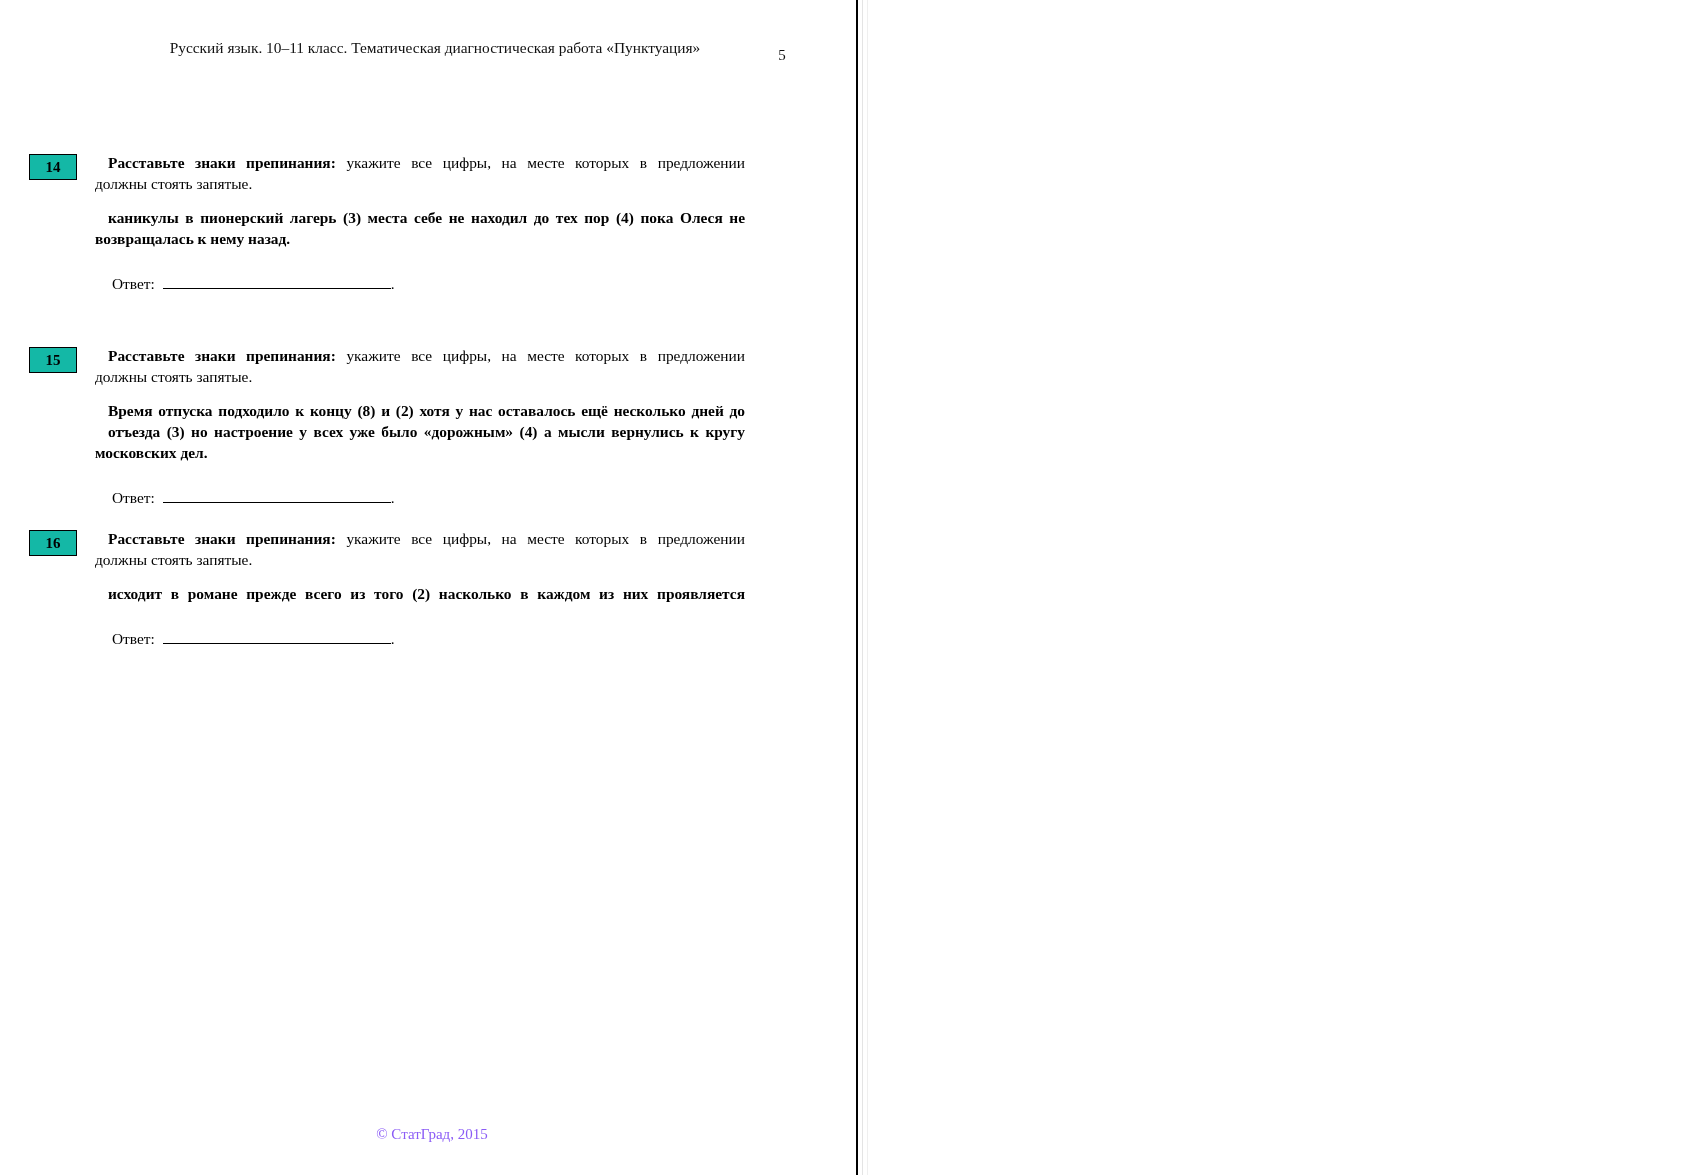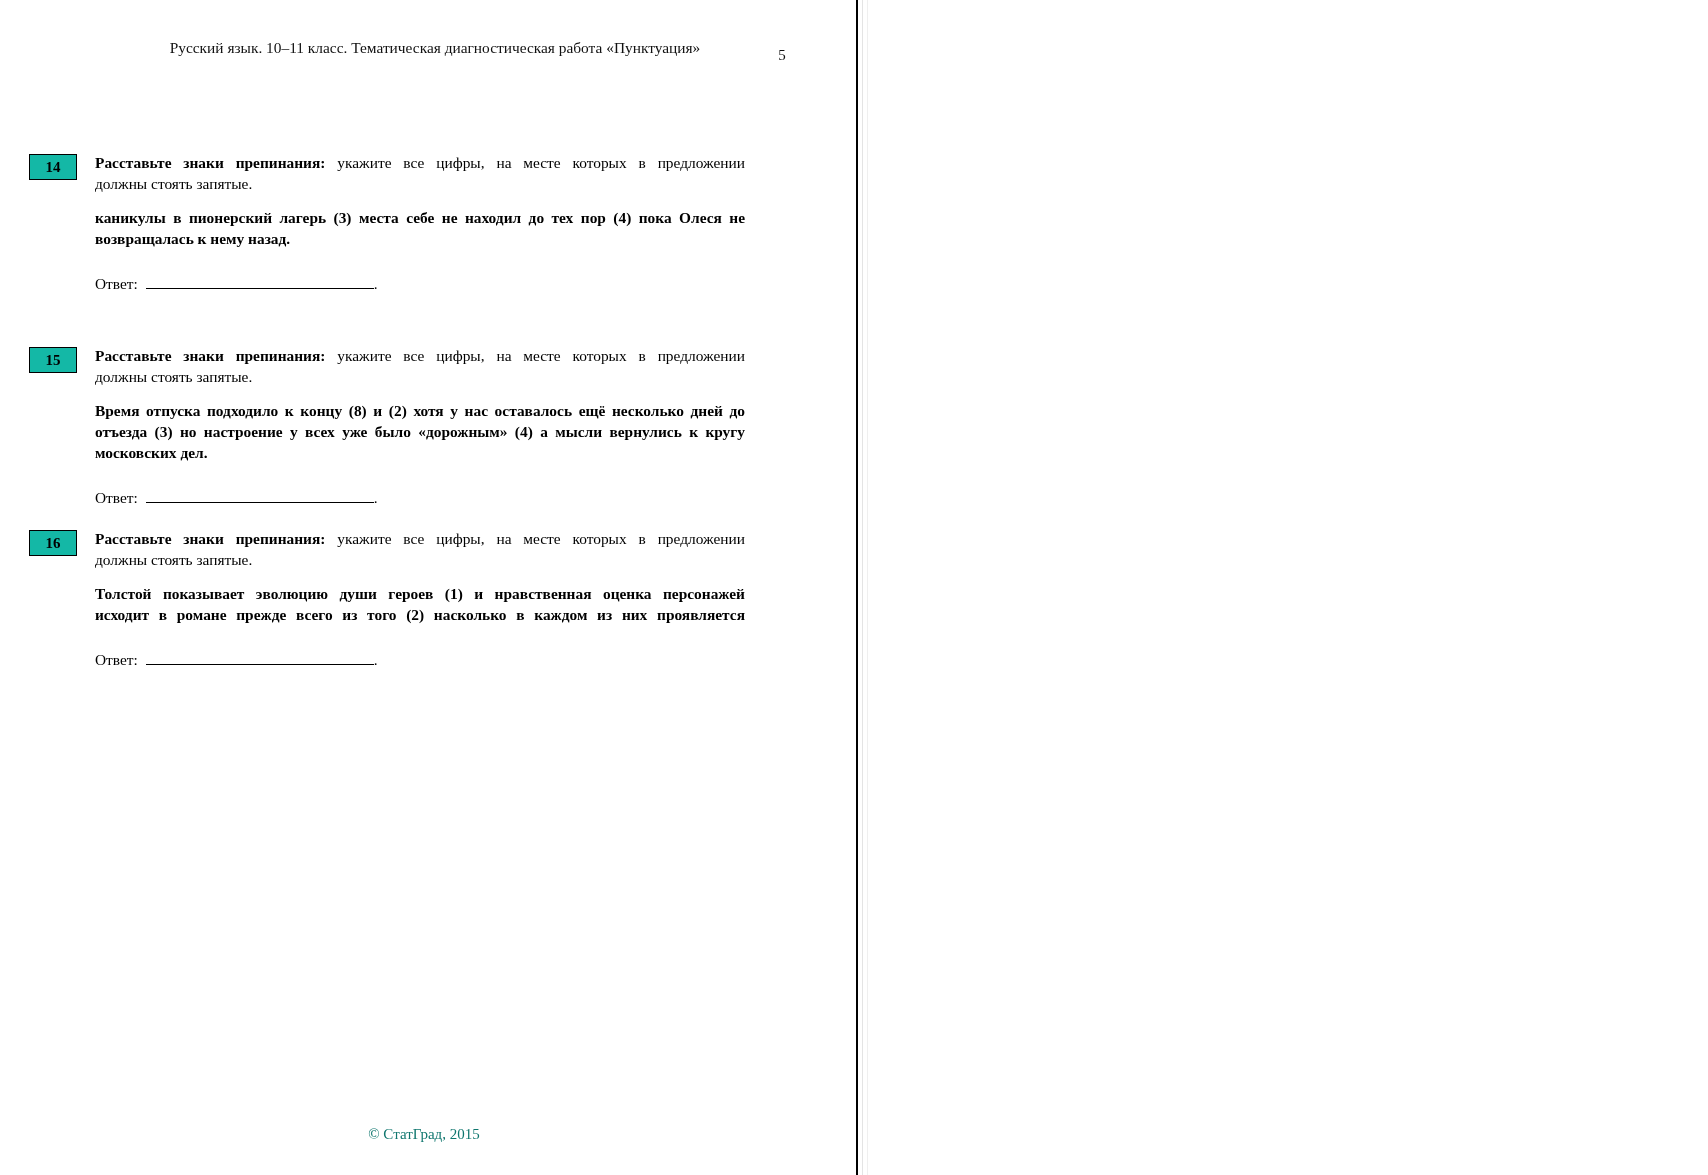--- a/index.html
+++ b/index.html
@@ -73,43 +73,45 @@
     align-items: center;
     justify-content: center;
     font-weight: bold;
     font-size: 15px;
     background: #14b8a6;
   }
   .jline {
     text-align: justify;
     text-align-last: justify;
     white-space: normal;
+    margin-left: 13px;
   }
   .prompt-bold { font-weight: bold; }
   .q-body { margin-top: 13px; }
   .body-line { font-weight: bold; }
   .answer-row {
     margin-top: 24px;
     font-size: 15.4px;
+    margin-left: 17px;
   }
   .answer-blank {
     display: inline-block;
     width: 228px;
     height: 15px;
     border-bottom: 1px solid #000;
     margin-left: 8px;
     vertical-align: baseline;
   }
   .footer-copyright {
     position: absolute;
-    left: 99px; top: 1126px;
+    left: 107px; top: 1126px;
     width: 650px;
     text-align: center;
     font-size: 15px;
-    color: #0f766e;
+    color: #8b5cf6;
   }
 </style>
 </head>
 <body>
 
 <div class="doc-page">
 
   <div class="doc-header">
     <div>Русский язык. 10–11 класс. Тематическая диагностическая работа «Пунктуация»</div>
   </div>
@@ -147,21 +149,20 @@
     </div>
   </section>
 
   <section class="question q16">
     <div class="qnum-box">
       <span>16</span>
     </div>
     <div class="jline"><span class="prompt-bold">Расставьте знаки препинания:</span> <span>укажите все цифры, на месте которых в предложении</span></div>
     <div>должны стоять запятые.</div>
     <div class="q-body">
-      <div class="body-line jline">Толстой показывает эволюцию души героев (1) и нравственная оценка персонажей</div>
       <div class="body-line jline">исходит в романе прежде всего из того (2) насколько в каждом из них проявляется</div>
     </div>
     <div class="answer-row">
       <span>Ответ:</span><span class="answer-blank"></span><span>.</span>
     </div>
   </section>
 
   <div class="footer-copyright">© СтатГрад, 2015</div>
 
 </div>

